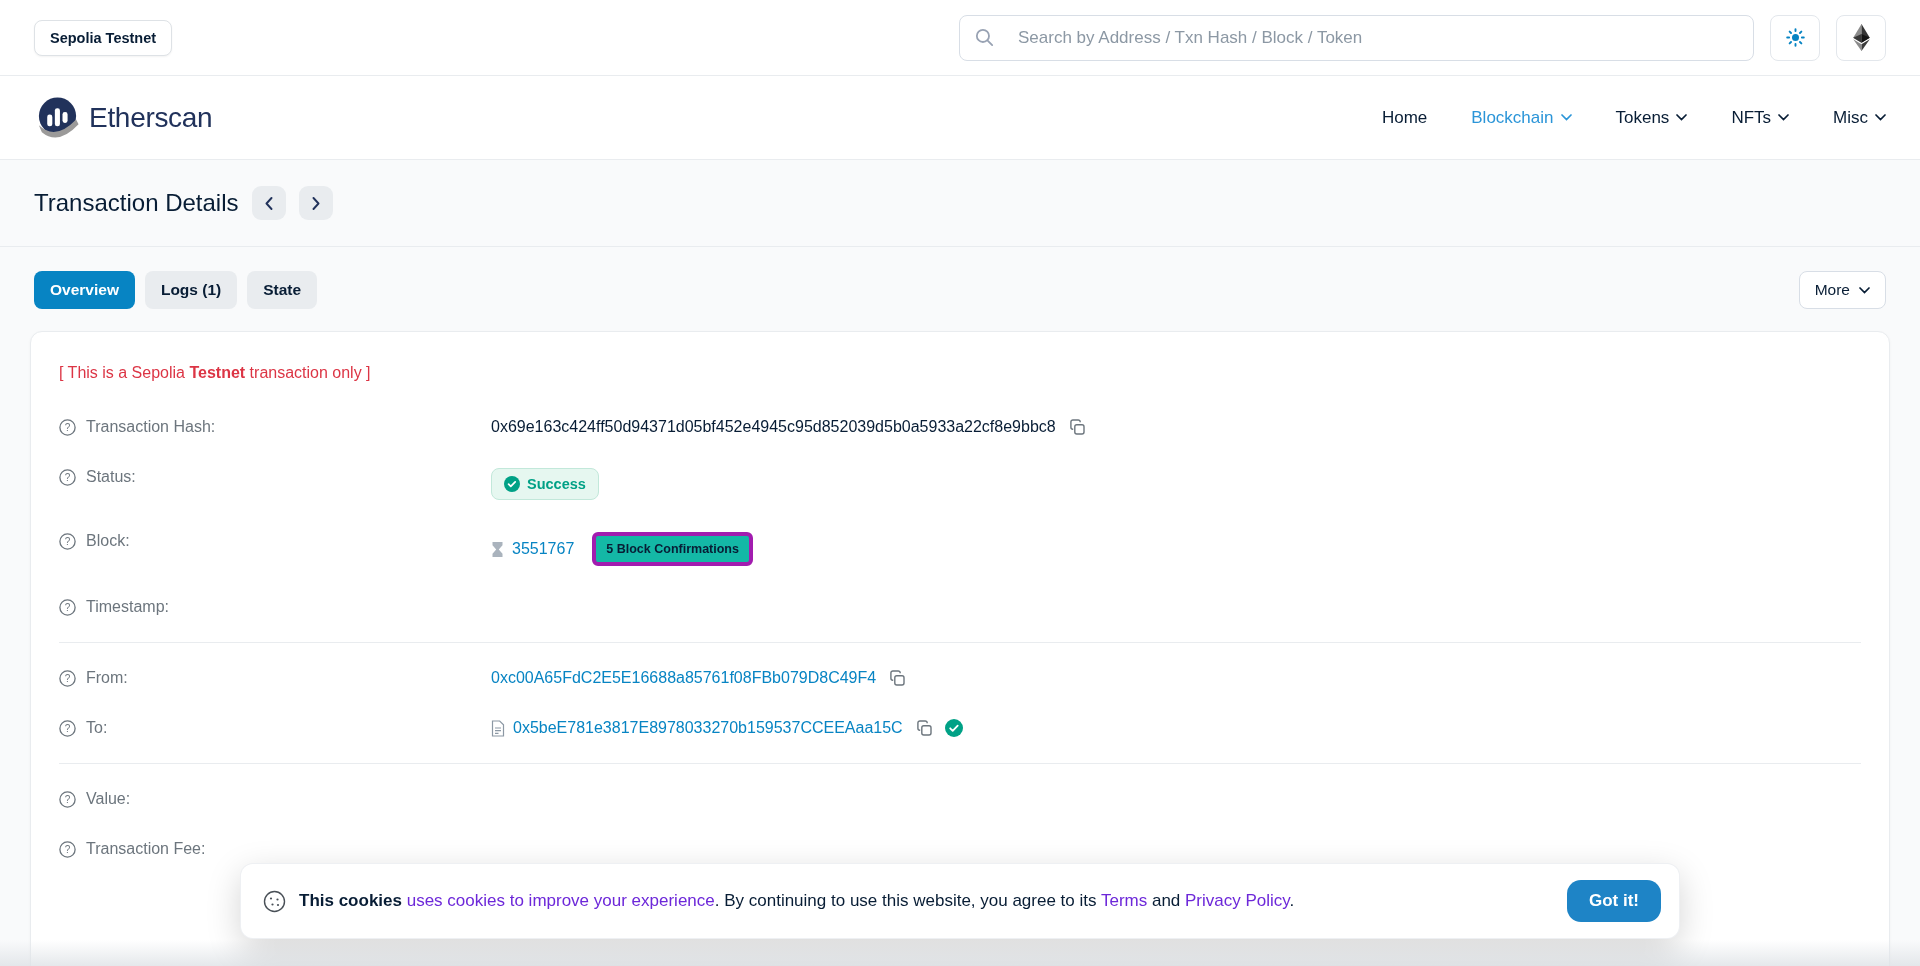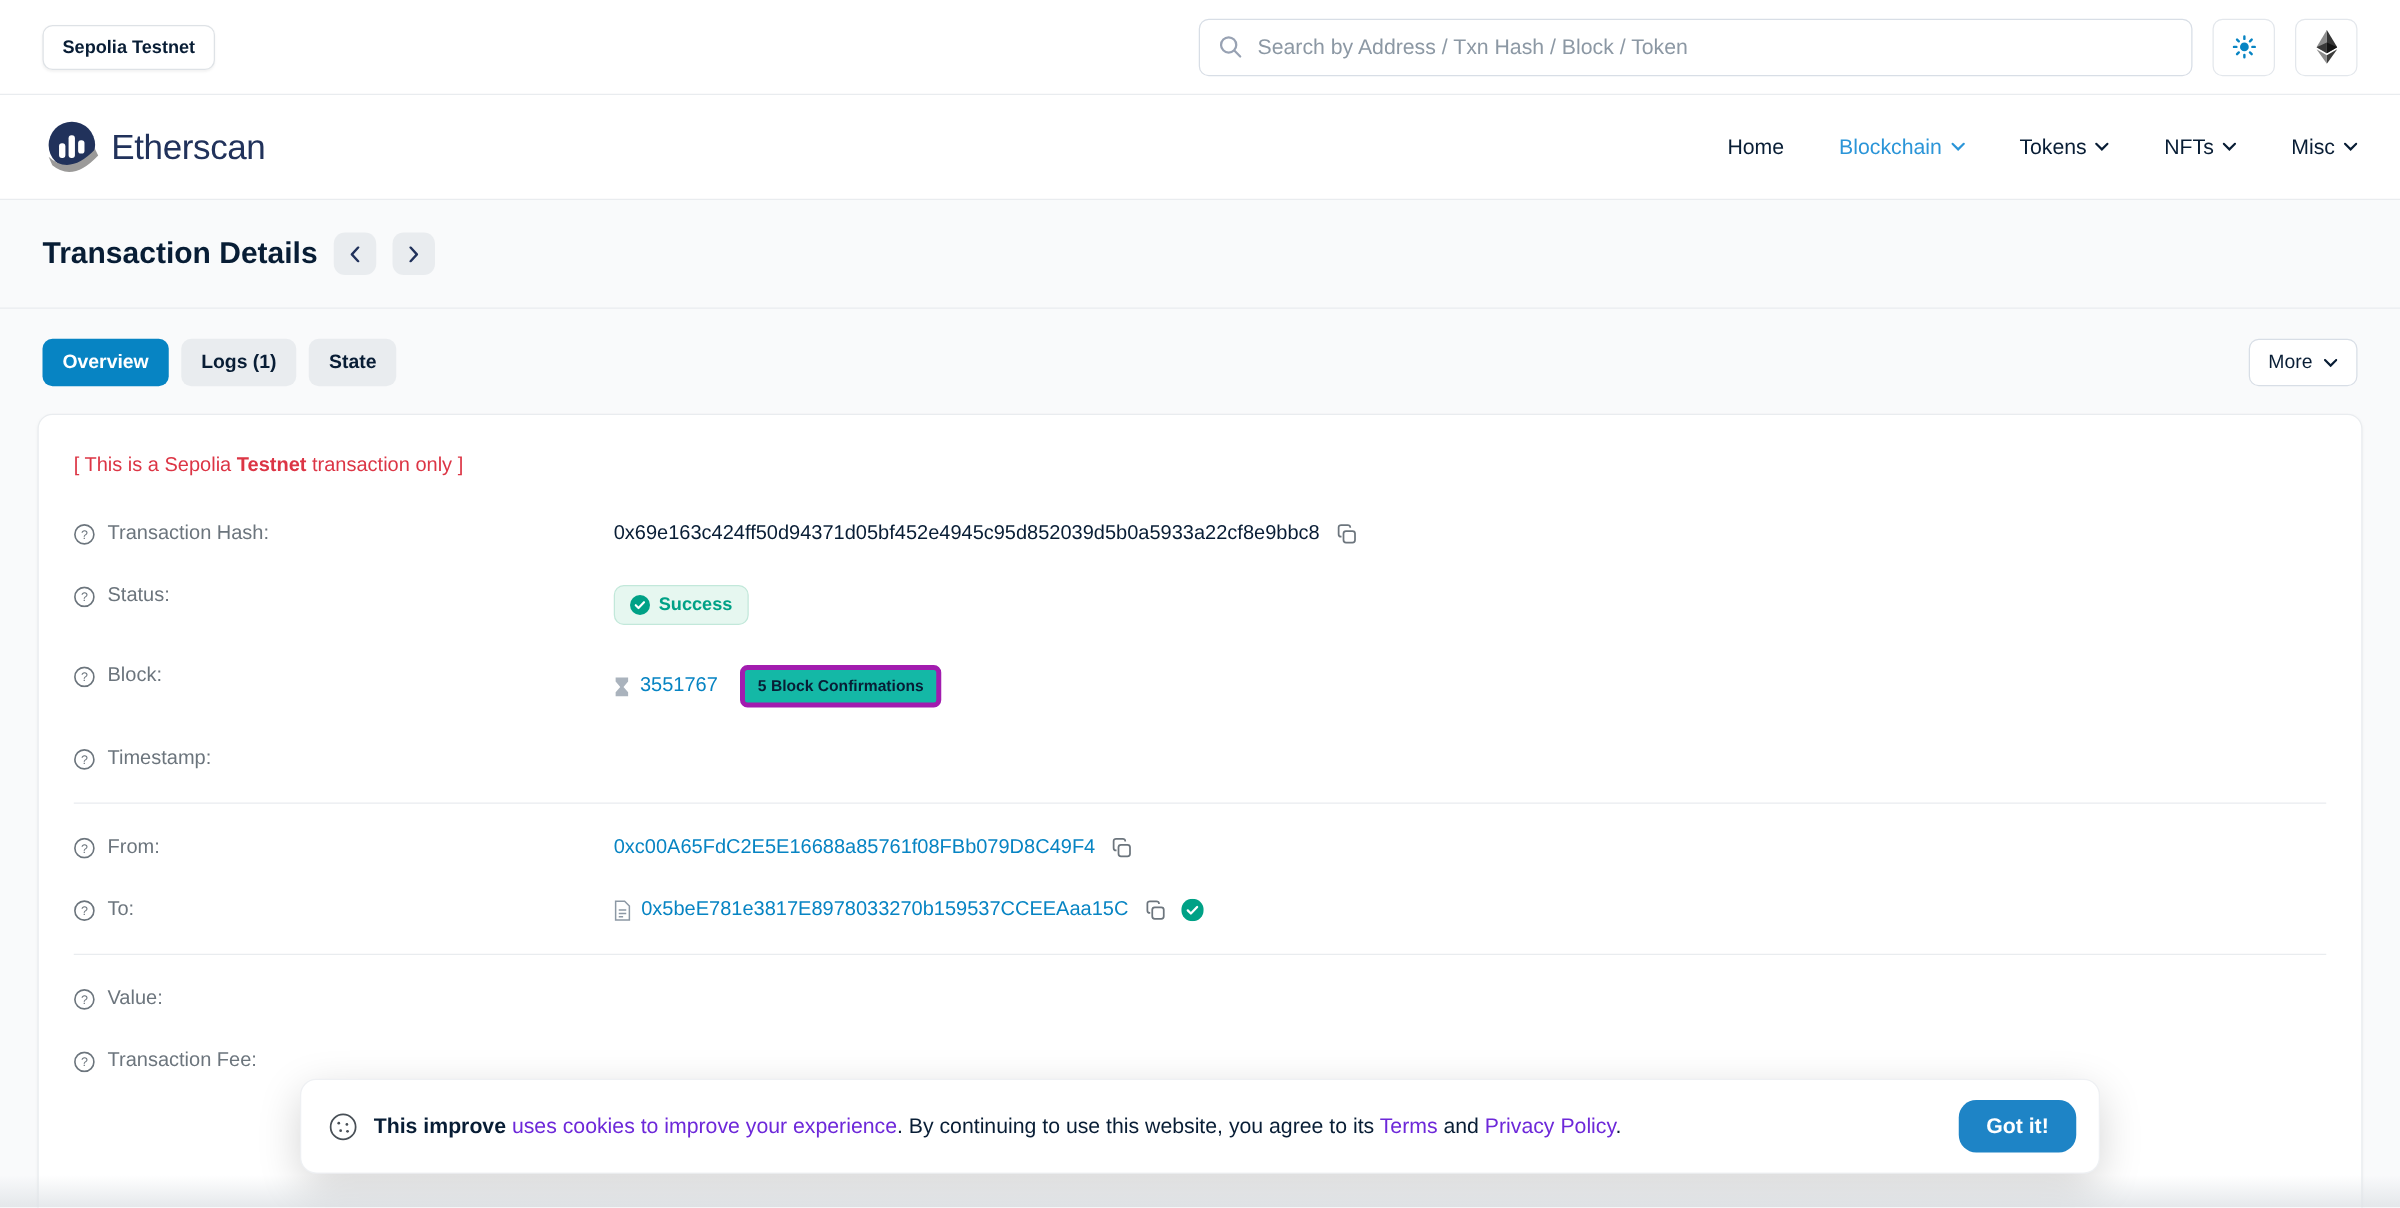--- a/index.html
+++ b/index.html
@@ -19,21 +19,21 @@
     padding: 0 34px;
   }
   .network-badge {
     border: 1px solid #dee2e6; border-radius: 8px; background: #fff;
     padding: 9px 15px; font-size: 14.5px; font-weight: bold; color: #081d35;
     box-shadow: 0 1px 2px rgba(0,0,0,.05); cursor: pointer;
   }
   .topbar-right { display: flex; align-items: center; gap: 16px; }
   .search-box {
     width: 795px; height: 46px; border: 1px solid #d8dee6; border-radius: 8px;
-    background: #fff; display: flex; align-items: center; padding: 0 14px; gap: 11px;
+    background: #fff; display: flex; align-items: center; padding: 0 14px; gap: 23px;
   }
   .search-box input {
     border: none; outline: none; flex: 1; font-size: 17px;
     font-family: "Liberation Sans", sans-serif; color: #081d35; background: transparent;
   }
   .search-box input::placeholder { color: #8c98a4; }
   .icon-btn {
     width: 50px; height: 46px; border: 1px solid #e3e7ec; border-radius: 8px;
     background: #fff; display: flex; align-items: center; justify-content: center;
     cursor: pointer;
@@ -52,21 +52,21 @@
     cursor: pointer;
   }
   .nav-item.active { color: #2b95d8; }
   .nav-item .chev { color: inherit; }
 
   
   .title-bar {
     height: 87px; display: flex; align-items: center; gap: 13px;
     padding: 0 34px; border-bottom: 1px solid #e9ecef;
   }
-  .page-title { font-size: 24px; font-weight: bold; color: #081d35; }
+  .page-title { font-size: 24px; font-weight: normal; color: #081d35; }
   .nav-sq {
     width: 34px; height: 34px; border: none; border-radius: 9px; background: #e9ecef;
     display: flex; align-items: center; justify-content: center; cursor: pointer; color: #21325b;
   }
 
   
   .tabs-row {
     display: flex; align-items: center; justify-content: space-between;
     padding: 24px 34px 22px;
   }
@@ -433,17 +433,17 @@
 <div class="cookie-banner">
   <span style="display:flex">
     <svg width="23" height="23" viewBox="0 0 23 23" fill="none" stroke="#495057" stroke-width="1.4">
       <circle cx="11.5" cy="11.5" r="10"></circle>
       <circle cx="8" cy="8.5" r="1.1" fill="#495057" stroke="none"></circle>
       <circle cx="14.5" cy="9.5" r="1.1" fill="#495057" stroke="none"></circle>
       <circle cx="9.5" cy="14.5" r="1.1" fill="#495057" stroke="none"></circle>
       <circle cx="15" cy="15" r="1.1" fill="#495057" stroke="none"></circle>
     </svg>
   </span>
-  <span class="cookie-text"><b>This improve </b><a>uses cookies to improve your experience</a><span>. By continuing to use this website, you agree to its </span><a>Terms</a><span> and </span><a>Privacy Policy</a><span>.</span></span>
+  <span class="cookie-text"><b>This cookies </b><a>uses cookies to improve your experience</a><span>. By continuing to use this website, you agree to its </span><a>Terms</a><span> and </span><a>Privacy Policy</a><span>.</span></span>
   <button class="gotit-btn">Got it!</button>
 </div>
 
 <div class="bottom-fade"></div>
 
 </body></html>

